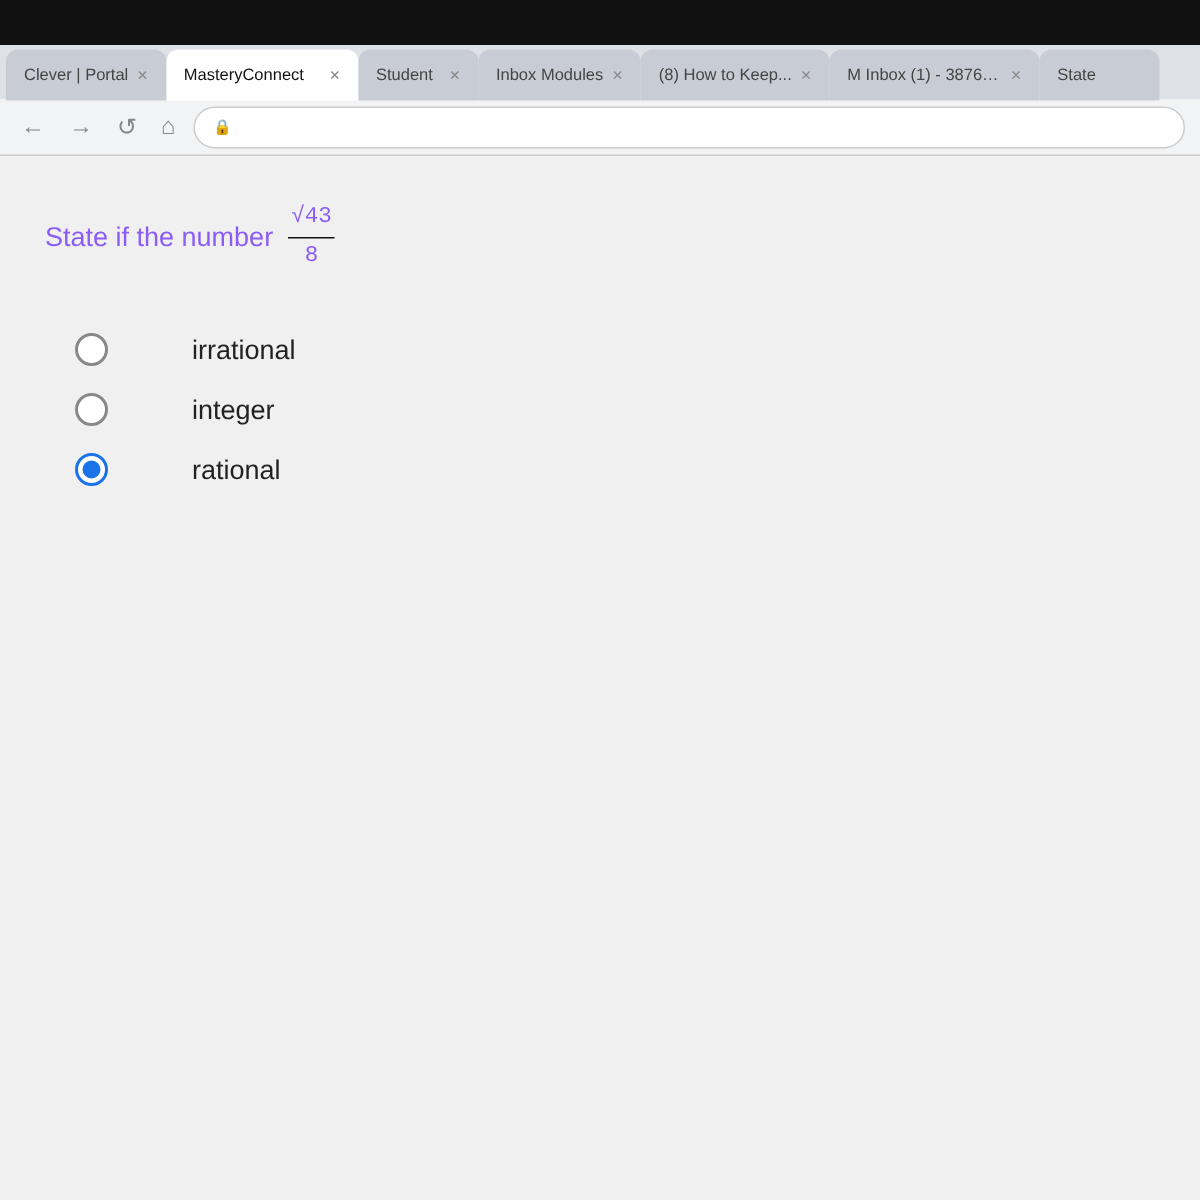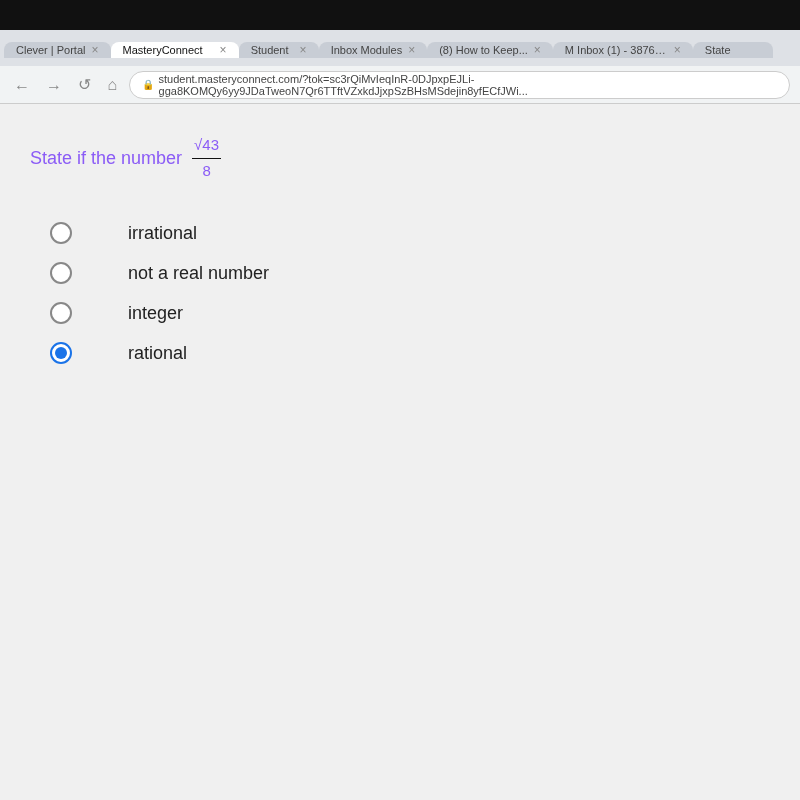--- a/index.html
+++ b/index.html
@@ -27,21 +27,21 @@
       align-items: center;
       height: 36px;
       padding: 4px 4px 0 4px;
       gap: 0;
     }
 
     .tab {
       display: flex;
       align-items: center;
       padding: 0 12px;
-      height: 16px;
+      height: 34px;
       font-size: 11px;
       color: #444;
       background: #c8cdd5;
       border-radius: 8px 8px 0 0;
       max-width: 140px;
       min-width: 80px;
       gap: 6px;
       position: relative;
       cursor: pointer;
     }
@@ -127,20 +127,21 @@
       gap: 6px;
     }
 
     .fraction {
       display: inline-flex;
       flex-direction: column;
       align-items: center;
       font-size: 16px;
       vertical-align: middle;
       margin: 0 4px;
+      font-family: Liberation Mono, monospace;
     }
 
     .numerator {
       border-bottom: 1.5px solid #111;
       padding: 0 2px 1px 2px;
       font-size: 15px;
     }
 
     .denominator {
       padding: 1px 2px 0 2px;
@@ -238,21 +239,20 @@
     </div>
   </div>
 
   <div class="address-bar">
     <span class="nav-btn">←</span>
     <span class="nav-btn">→</span>
     <span class="nav-btn">↺</span>
     <span class="nav-btn">⌂</span>
     <div class="url-bar">
       <span class="lock-icon">🔒</span>
-      <span>student.masteryconnect.com/?tok=sc3rQiMvIeqInR-0DJpxpEJLi-gga8KOMQy6yy9JDaTweoN7Qr6TTftVZxkdJjxpSzBHsMSdejin8yfECfJWi...</span>
     </div>
   </div>
 
   <div class="content-area">
     <div class="question-container">
       <div class="question-text">
         <span>State if the number</span>
         <span class="fraction">
           <span class="numerator">
             <span>√43</span>
@@ -262,25 +262,20 @@
       </div>
 
       <div class="options-container">
 
         <div class="option-item">
           <div class="radio-outer">
           </div>
           <span class="option-label">irrational</span>
         </div>
 
-        <div class="option-item">
-          <div class="radio-outer">
-          </div>
-          <span class="option-label">not a real number</span>
-        </div>
 
         <div class="option-item">
           <div class="radio-outer">
           </div>
           <span class="option-label">integer</span>
         </div>
 
         <div class="option-item">
           <div class="radio-outer selected">
             <div class="radio-inner"></div>

